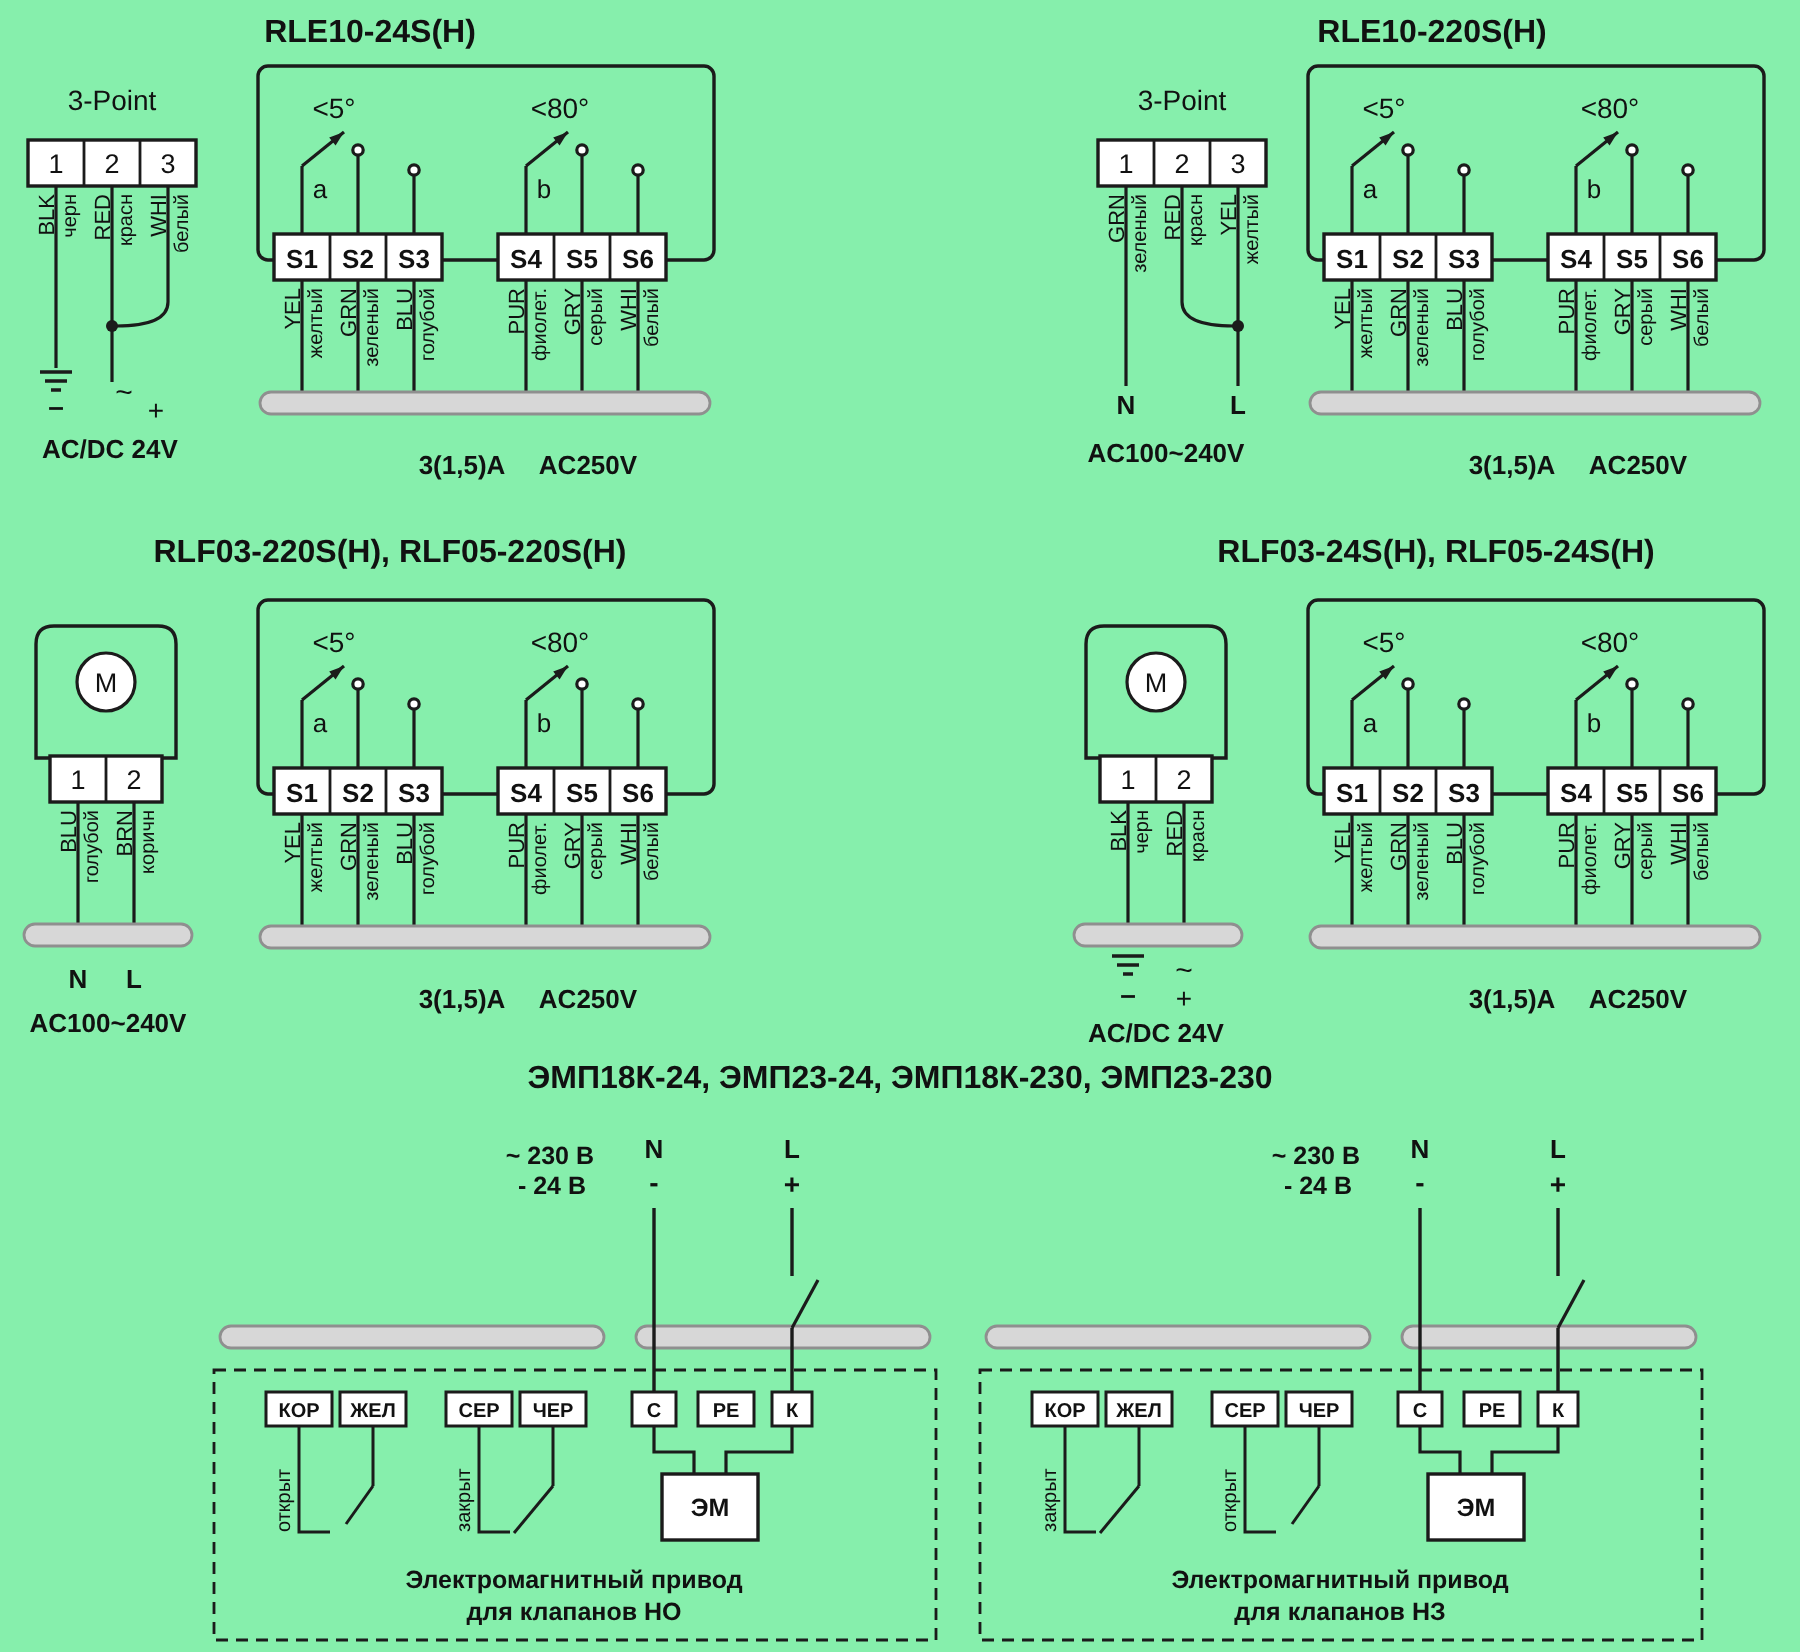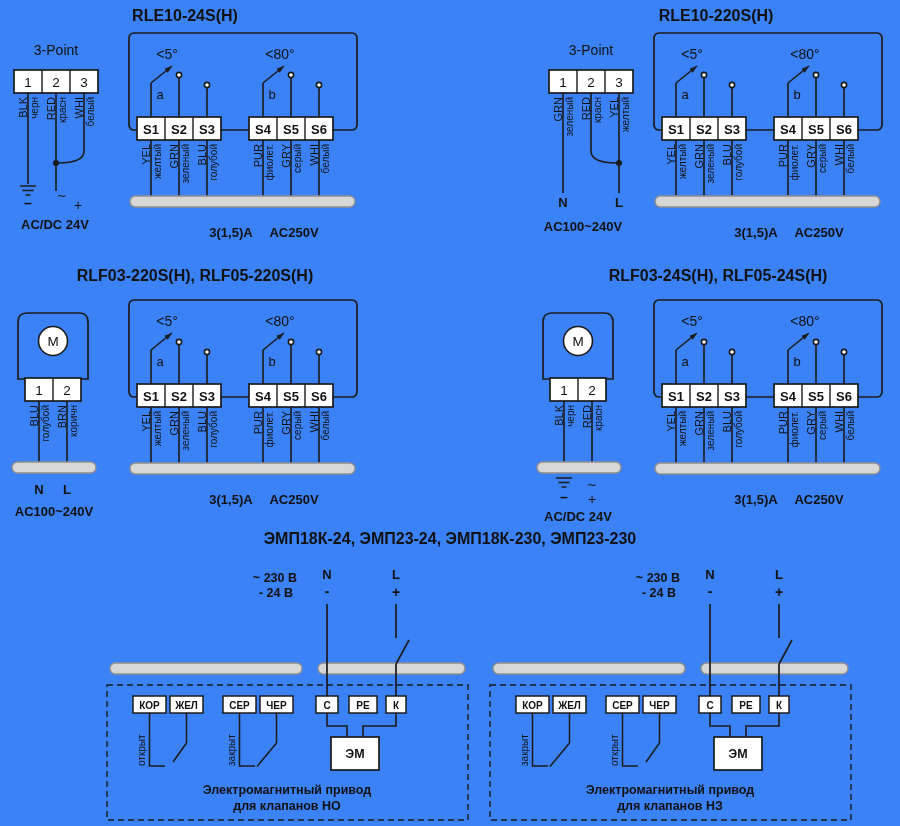--- a/index.html
+++ b/index.html
@@ -1,16 +1,16 @@
 <!DOCTYPE html>
 <html><head>
 <meta charset="utf-8">
 <style>
   html,body{margin:0;padding:0;background:#ffffff;}
-  .stage{position:relative;width:900px;height:826px;background:#3b82f6;overflow:hidden;}
+  .stage{position:relative;width:900px;height:826px;background:#86efac;overflow:hidden;}
   svg{display:block;}
   svg text{font-family:"Liberation Sans", sans-serif;fill:#111111;}
 </style>
 </head>
 <body>
 
 <div class="stage">
 <svg width="900" height="826" viewBox="0 0 900 826" xmlns="http://www.w3.org/2000/svg">
   <defs>
     <g id="gnd">

